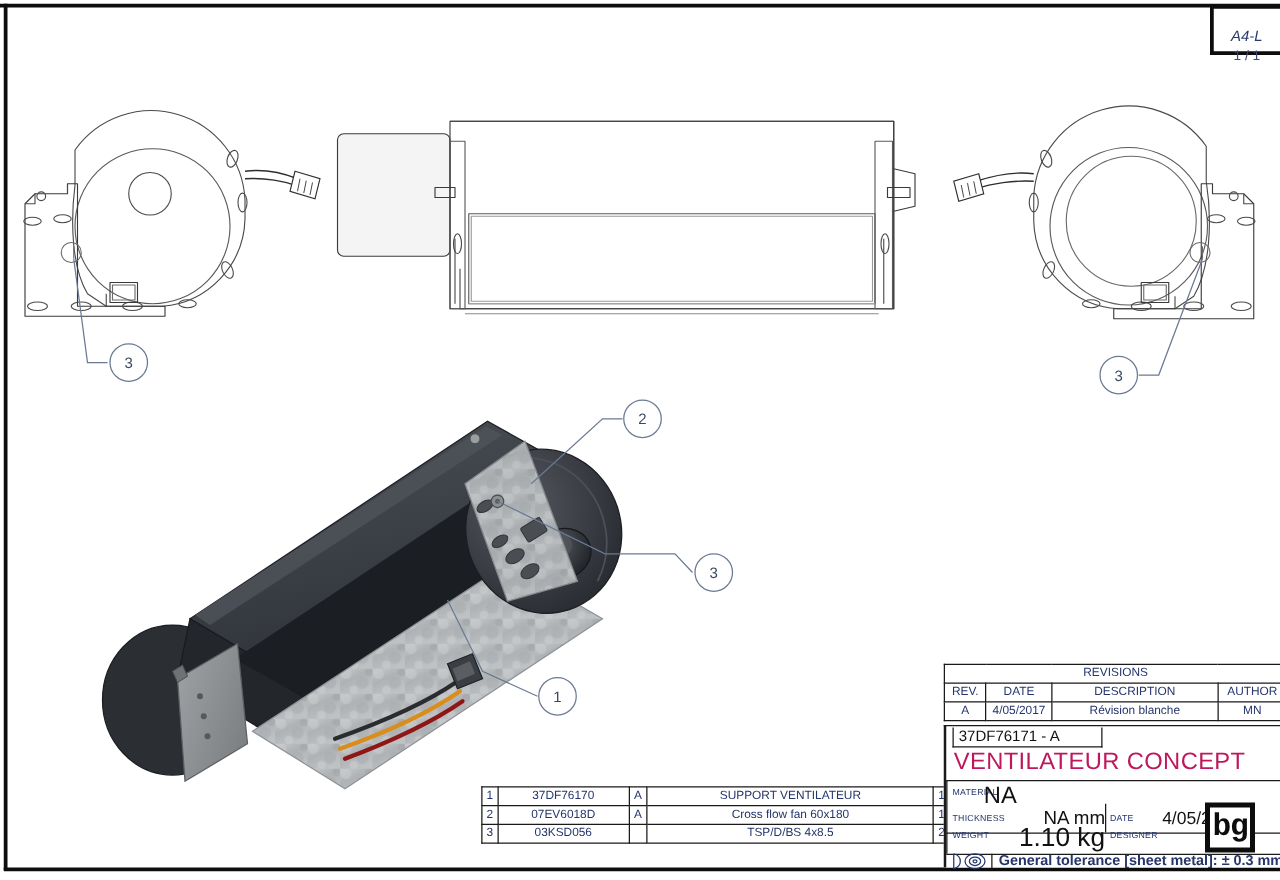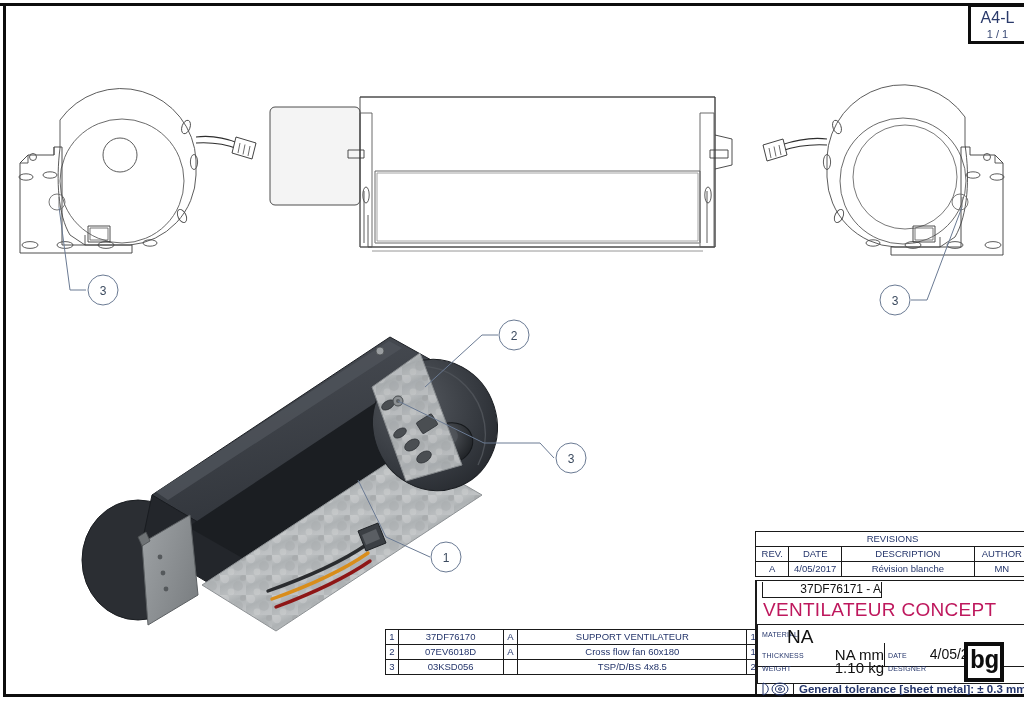--- a/index.html
+++ b/index.html
@@ -40,24 +40,25 @@
     width: 56px;
     height: 40px;
     border: 3px solid #0d0d0d;
     border-right: none;
     box-sizing: border-box;
     background: #fff;
     text-align: center;
     color: #2a3a6b;
   }
   #format-box .fmt {
-    font-size: 16px;
+    font-size: 12px;
     line-height: 20px;
-    padding-top: 1px;
+    padding-top: 12px;
     letter-spacing: 0px;
+    font-style: italic;
   }
   #format-box .pg {
     font-size: 11px;
     line-height: 13px;
     color: #3a4a75;
   }
 
   
   .view { position: absolute; }
   svg { display: block; overflow: visible; }
@@ -120,25 +121,25 @@
     color: #24356b;
   }
   #dwg-number-box {
     position: absolute;
     left: 5px; top: 1px;
     width: 120px; height: 16px;
     border: 1px solid #1a1a1a;
     border-top: none;
     font-size: 12px;
     color: #111;
-    padding-left: 16px;
+    padding-left: 4px;
     box-sizing: border-box;
     line-height: 15px;
     background: #fff;
-    text-align: right;
+    text-align: left;
   }
   #dwg-title {
     position: absolute;
     left: 6px; top: 18px;
     font-size: 19px;
     color: #be185d;
     letter-spacing: 0.3px;
     white-space: nowrap;
   }
   #tb-divider1 {
@@ -161,21 +162,21 @@
     position: absolute;
     font-size: 13px;
     color: #111;
     text-align: right;
   }
   #material-lbl  { left: 5px;  top: 50px; }
   #material-val  { left: 30px; top: 45px; font-size: 19px; text-align: left; }
   #thickness-lbl { left: 5px;  top: 71px; }
   #thickness-val { left: 55px; top: 65px; width: 72px; font-size: 15px; }
   #weight-lbl    { left: 5px;  top: 84px; }
-  #weight-val    { left: 55px; top: 78px; width: 72px; font-size: 15px; }
+  #weight-val    { left: 55px; top: 78px; width: 72px; font-size: 21px; }
   #date-lbl      { left: 131px; top: 71px; }
   #date-val      { left: 150px; top: 65px; width: 85px; font-size: 14px; }
   #designer-lbl  { left: 131px; top: 84px; }
   #designer-val  { left: 150px; top: 78px; width: 85px; font-size: 14px; }
   #tb-vline1 {
     position: absolute; left: 127px; top: 62px; width: 1px; height: 23px; background: #1a1a1a;
   }
   #tb-vline2 {
     position: absolute; left: 0px; top: 43px; width: 1px; height: 59px; background: #1a1a1a;
   }

